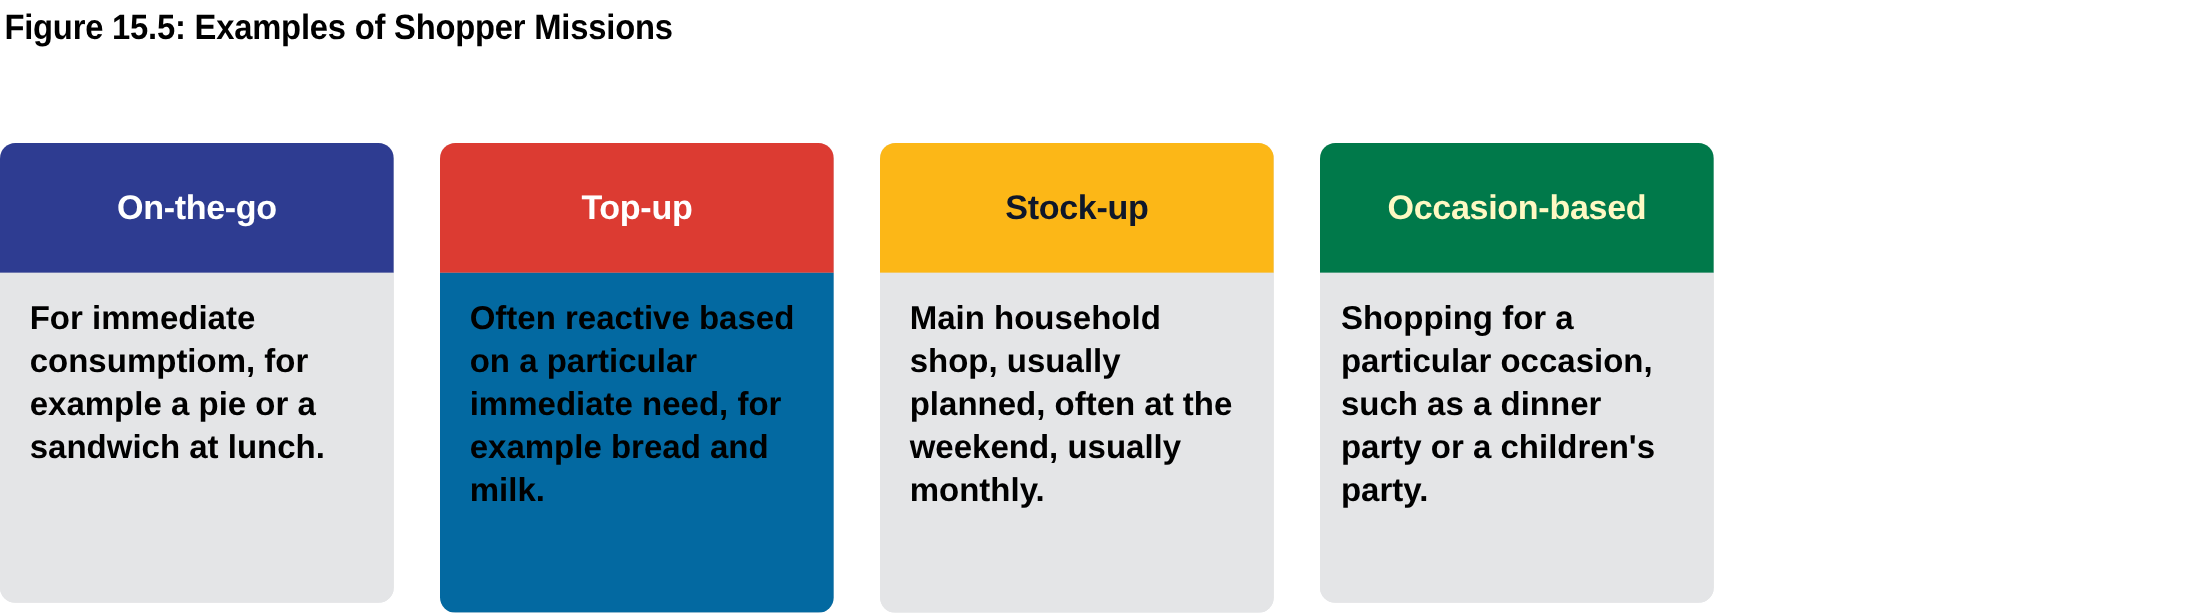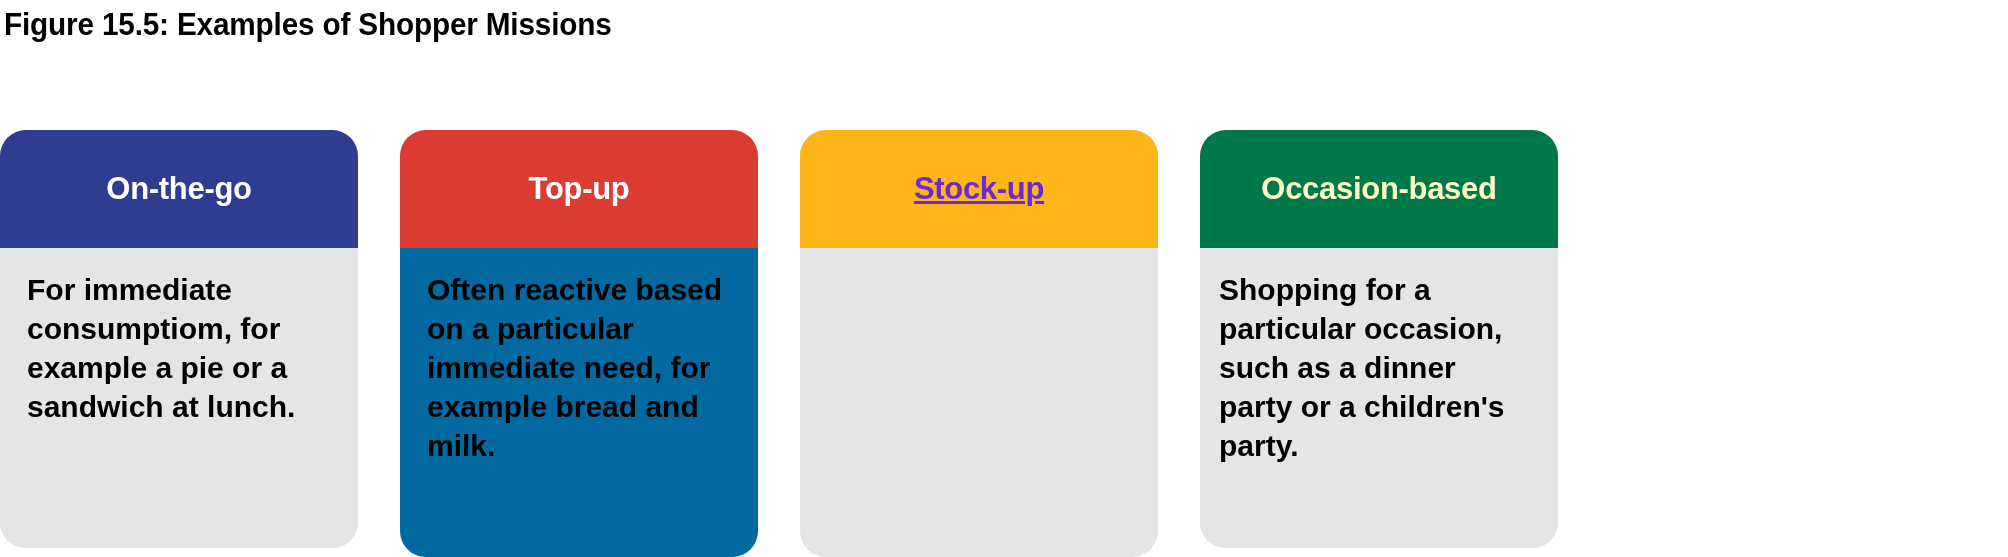--- a/index.html
+++ b/index.html
@@ -47,21 +47,21 @@
     top: 130px;
     width: 2008px;
     height: 427px;
   }
 
   .mission-card {
     position: absolute;
     top: 0;
     width: 358px;
     height: 418px;
-    border-radius: 26px;
+    border-radius: 14px;
     overflow: hidden;
     background: #E4E5E7;
     box-sizing: border-box;
   }
   .mission-card.tall { height: 427px; }
 
   .card-header {
     height: 118px;
     width: 100%;
     display: flex;
@@ -133,21 +133,28 @@
         <p class="card-body-text" style="color: rgb(0, 0, 0);">Often reactive based
 on a particular
 immediate need, for
 example bread and
 milk.</p>
       </div>
     </div>
 
     <div class="mission-card tall" id="card-stock-up" style="background: rgb(228, 229, 231);">
       <div class="card-header" style="background: rgb(252, 183, 23);">
-        <span class="card-header-label" style="color: #6d28d9; text-decoration: underline;">Stock-up</span>
+        <span class="card-header-label" style="color: #0f172a;">Stock-up</span>
+      </div>
+      <div class="card-body" style="background: rgb(228, 229, 231);">
+        <p class="card-body-text" style="color: rgb(0, 0, 0);">Main household
+shop, usually
+planned, often at the
+weekend, usually
+monthly.</p>
       </div>
     </div>
 
     <div class="mission-card" id="card-occasion-based" style="background: rgb(228, 229, 231);">
       <div class="card-header" style="background: rgb(0, 121, 74);">
         <span class="card-header-label" style="color: #fef9c3;">Occasion-based</span>
       </div>
       <div class="card-body" style="background: rgb(228, 229, 231); padding-left: 19px;">
         <p class="card-body-text" style="color: rgb(0, 0, 0);">Shopping for a
 particular occasion,

